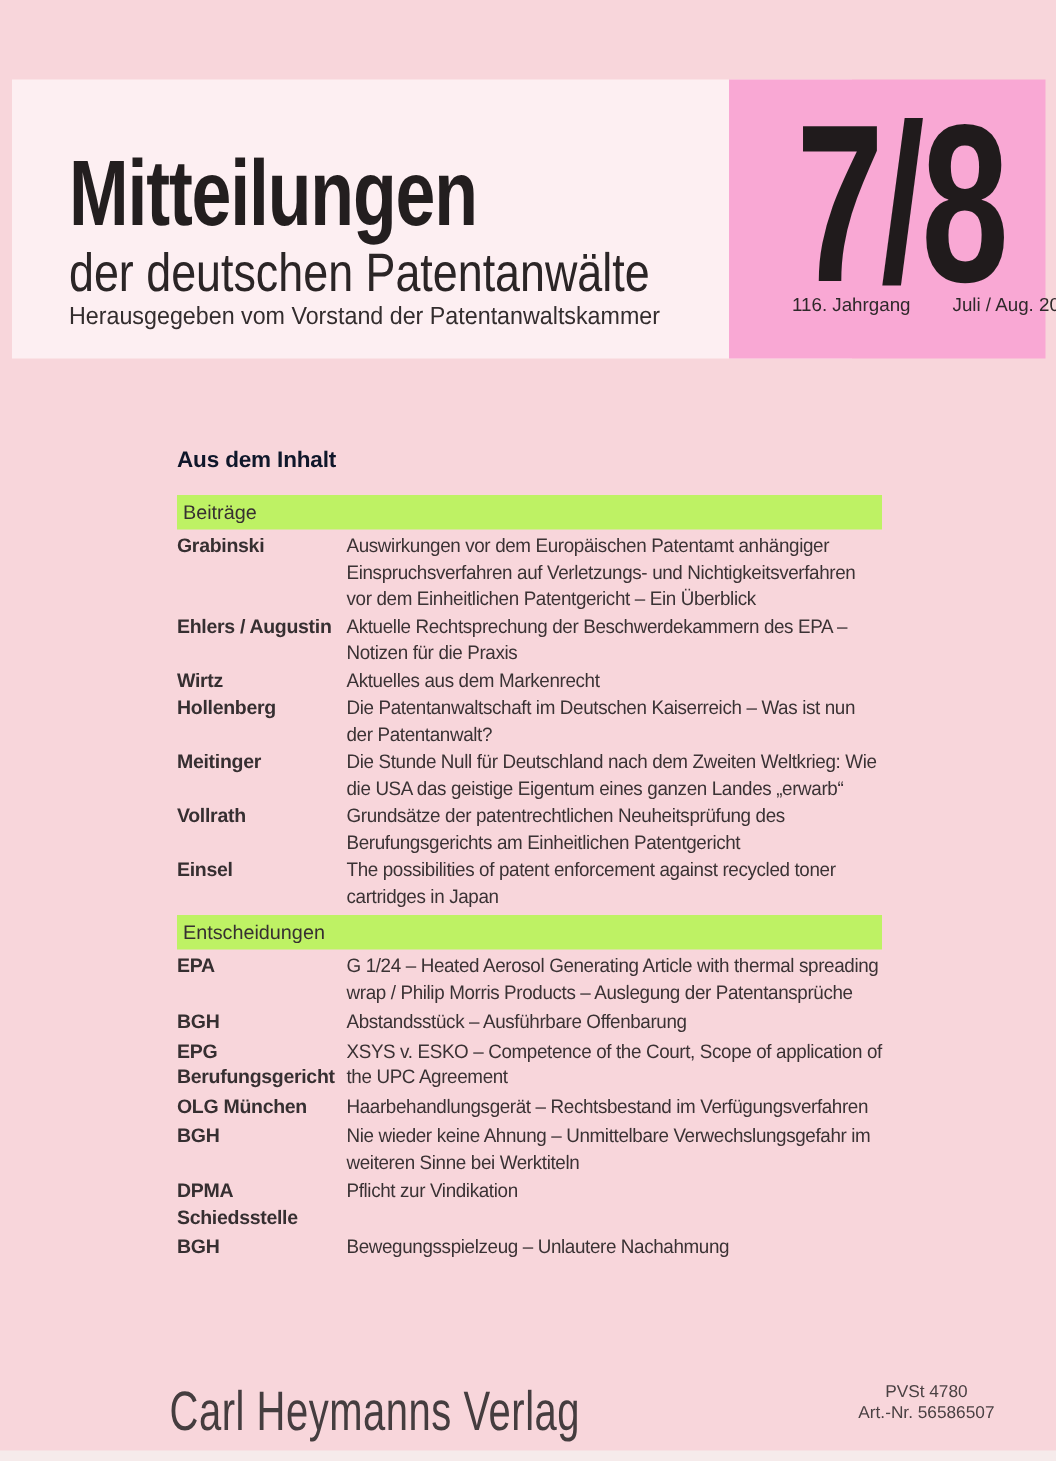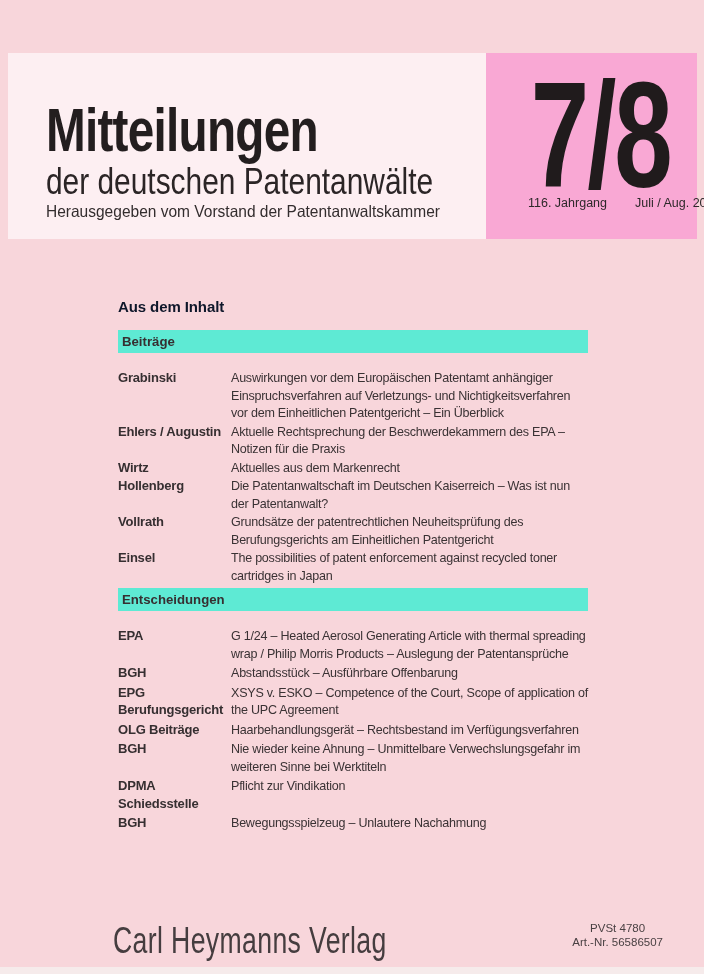--- a/index.html
+++ b/index.html
@@ -44,23 +44,23 @@
     font-size:12.5px; line-height:1; color:#2e282a; white-space:nowrap;margin-left:32px;
   }
 
   
   .toc { position:absolute; left:118px; top:298px; width:470px; color:#3a3234; }
   .toc-title {
     margin:0 0 14px 0; font-size:15px; line-height:1.2; font-weight:bold;
     color:#0f172a; letter-spacing:-0.1px;
   }
   .section-band {
-    width:466px; background:#5eead4; padding:4px 0 4px 4px;
-    font-size:13.2px; line-height:1.15; font-weight:bold; color:#362f31;
-    margin:4px 0 16px 0;
+    width:466px; background:#bef264; padding:4px 0 4px 4px;
+    font-size:13.2px; line-height:1.15; font-weight:normal; color:#362f31;
+    margin:4px 0 2px 0;
   }
   .toc-entry { display:flex; align-items:flex-start; margin-bottom:1px; }
   .toc-section:last-child .toc-entry { margin-bottom:2px; }
   .entry-label {
     flex:0 0 113px; width:113px; font-weight:bold; font-size:13px;
     line-height:17.5px; letter-spacing:-0.2px; color:#362f31;
   }
   .entry-text {
     flex:0 0 370px; width:370px; font-size:13px; line-height:17.5px;
     letter-spacing:-0.25px; color:#3a3234;
@@ -127,20 +127,24 @@
   <div class="toc-entry">
     <div class="entry-label">Wirtz</div>
     <div class="entry-text">Aktuelles aus dem Markenrecht</div>
   </div>
 
   <div class="toc-entry">
     <div class="entry-label">Hollenberg</div>
     <div class="entry-text">Die Patentanwaltschaft im Deutschen Kaiserreich – Was ist nun der Patentanwalt?</div>
   </div>
 
+  <div class="toc-entry">
+    <div class="entry-label">Meitinger</div>
+    <div class="entry-text">Die Stunde Null für Deutschland nach dem Zweiten Weltkrieg: Wie die USA das geistige Eigentum eines ganzen Landes „erwarb“</div>
+  </div>
 
   <div class="toc-entry">
     <div class="entry-label">Vollrath</div>
     <div class="entry-text">Grundsätze der patentrechtlichen Neuheitsprüfung des Berufungsgerichts am Einheitlichen Patentgericht</div>
   </div>
 
   <div class="toc-entry">
     <div class="entry-label">Einsel</div>
     <div class="entry-text">The possibilities of patent enforcement against recycled toner cartridges in Japan</div>
   </div>
@@ -161,21 +165,21 @@
     <div class="entry-label">BGH</div>
     <div class="entry-text">Abstandsstück – Ausführbare Offenbarung</div>
   </div>
 
   <div class="toc-entry">
     <div class="entry-label">EPG Berufungsgericht</div>
     <div class="entry-text">XSYS v. ESKO – Competence of the Court, Scope of application of the UPC Agreement</div>
   </div>
 
   <div class="toc-entry">
-    <div class="entry-label">OLG Beiträge</div>
+    <div class="entry-label">OLG München</div>
     <div class="entry-text">Haarbehandlungsgerät – Rechtsbestand im Verfügungsverfahren</div>
   </div>
 
   <div class="toc-entry">
     <div class="entry-label">BGH</div>
     <div class="entry-text">Nie wieder keine Ahnung – Unmittelbare Verwechslungsgefahr im weiteren Sinne bei Werktiteln</div>
   </div>
 
   <div class="toc-entry">
     <div class="entry-label">DPMA Schiedsstelle</div>

